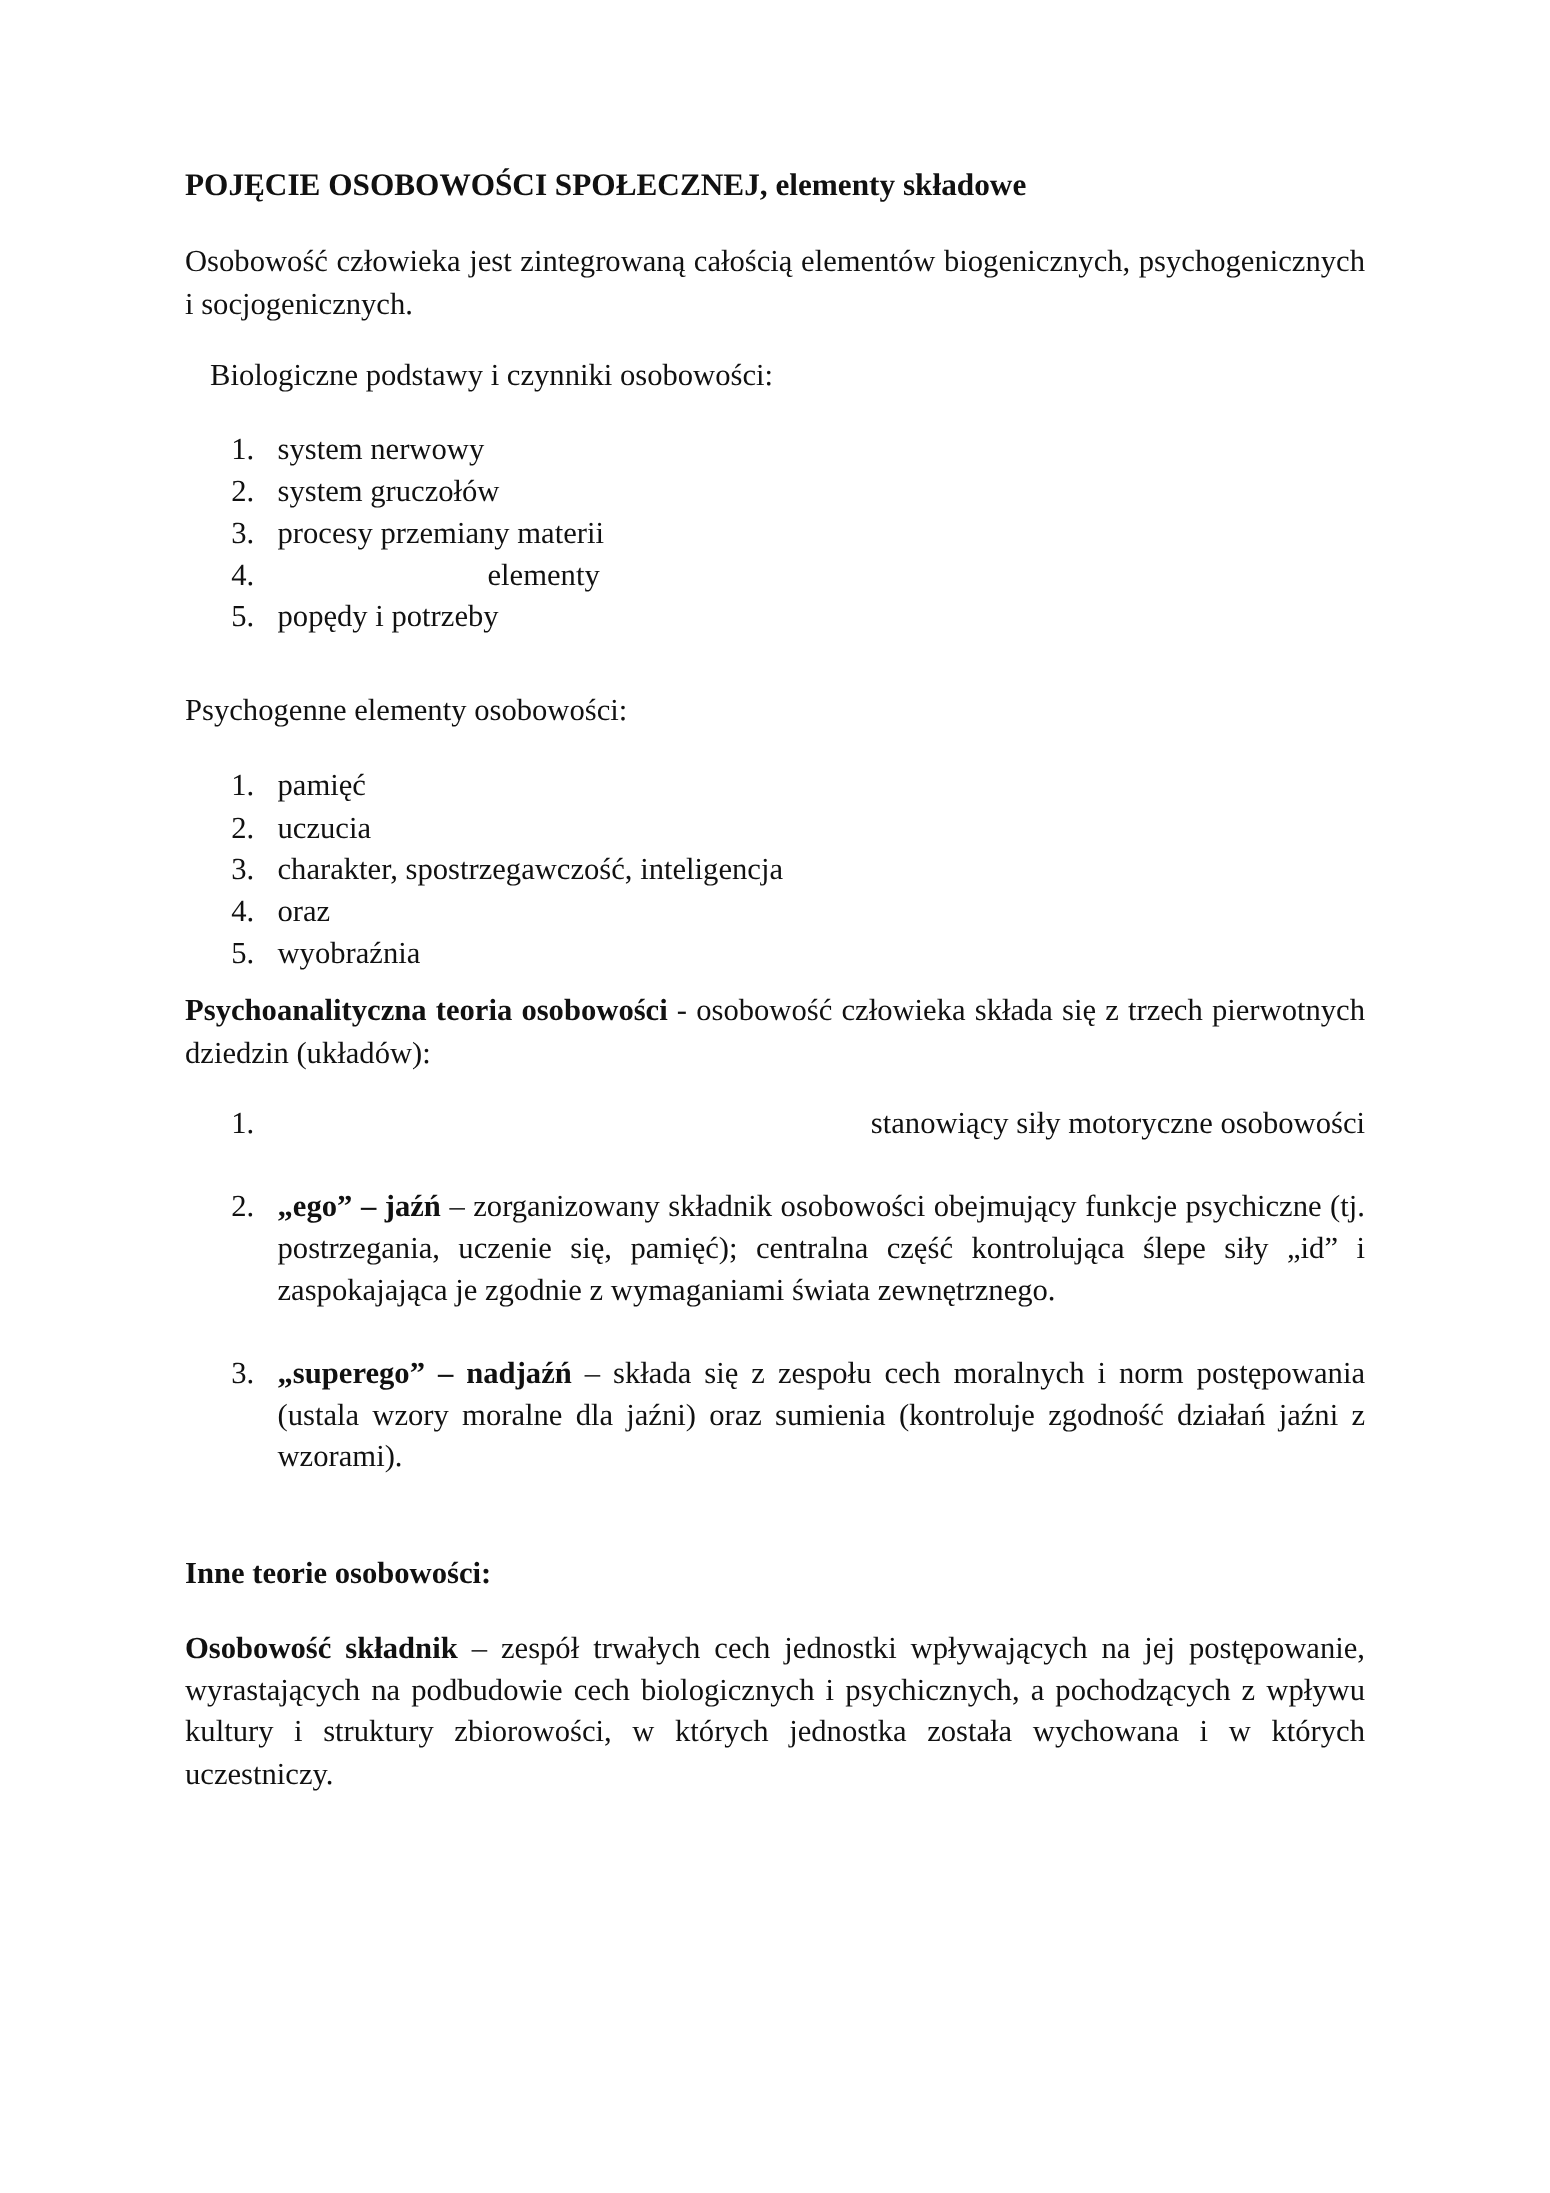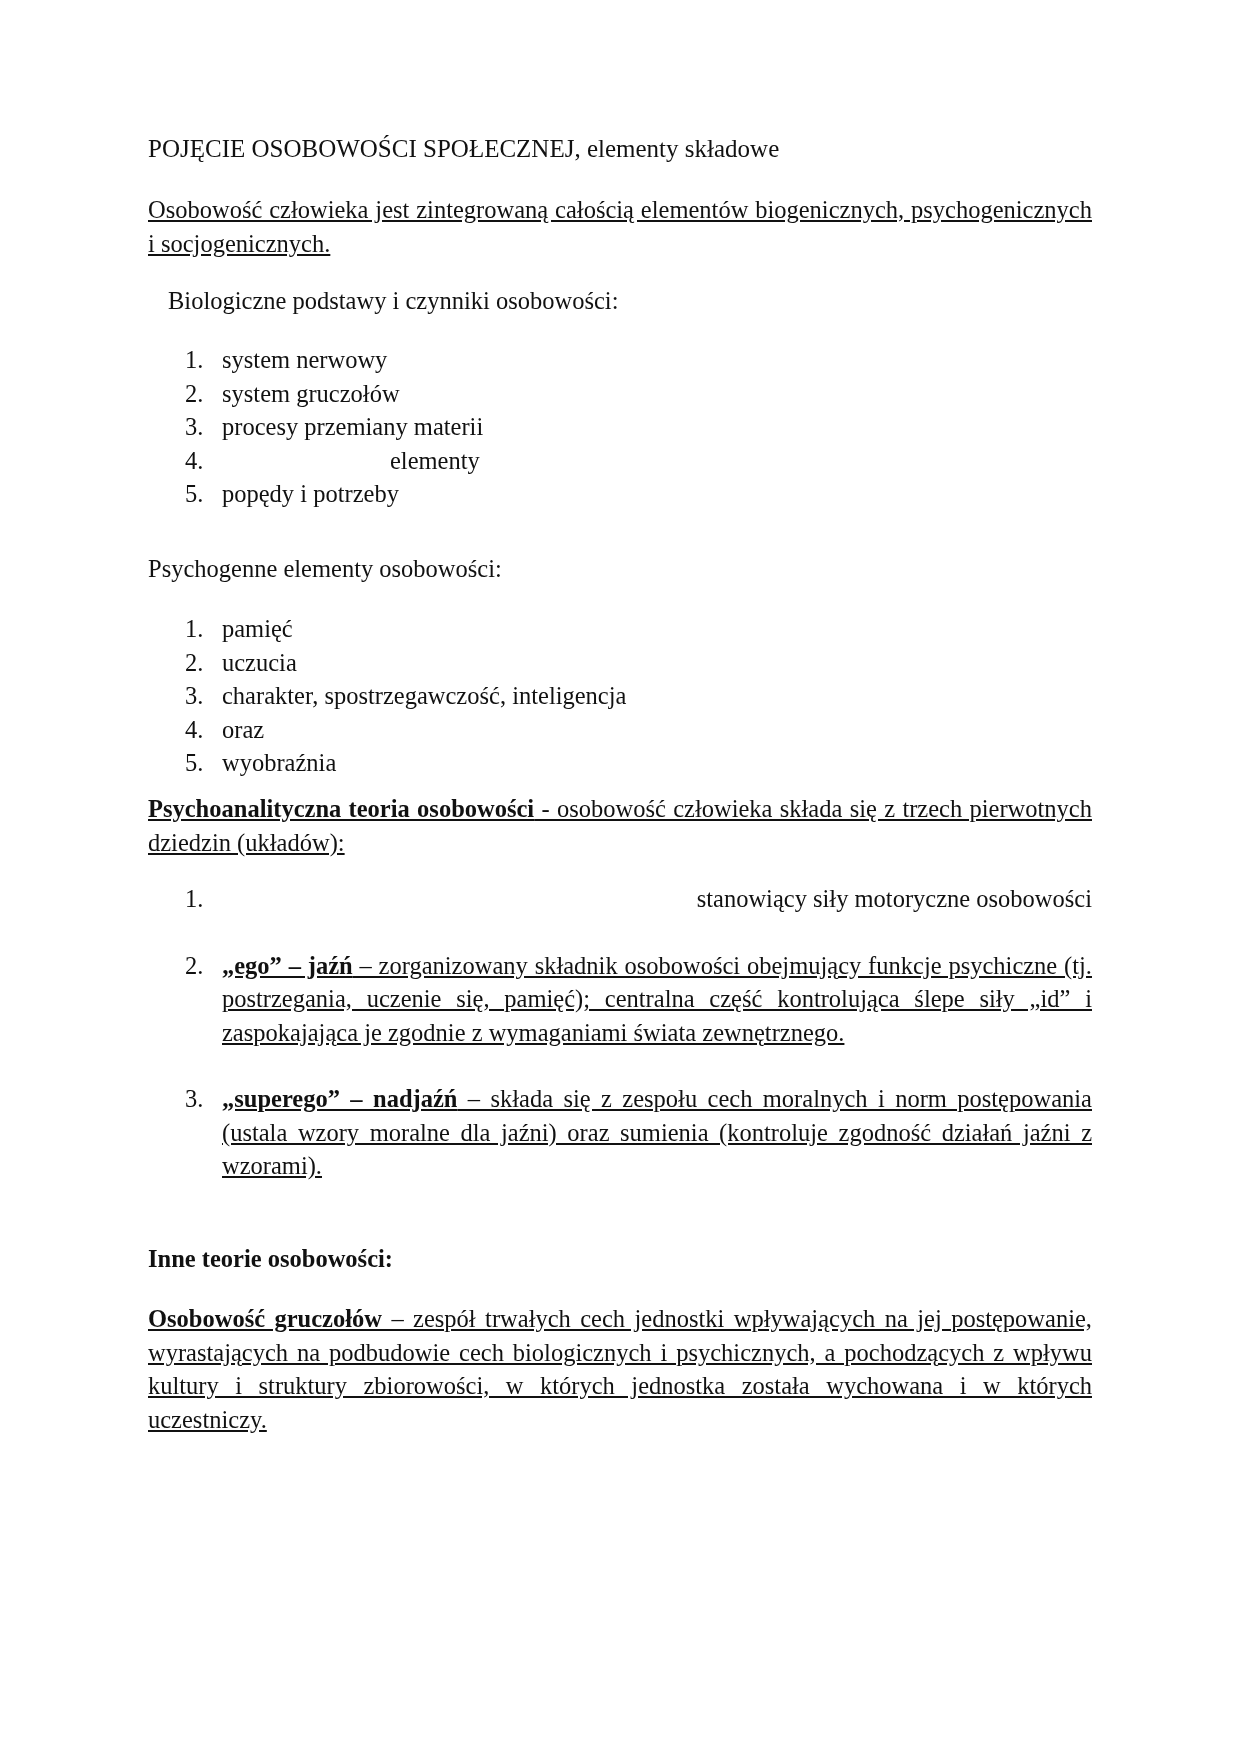--- a/index.html
+++ b/index.html
@@ -1,20 +1,20 @@
 <!DOCTYPE html>
 <html><head>
 <meta charset="utf-8">
 <style>
   html, body { margin: 0; padding: 0; background: #ffffff; }
   body { width: 1240px; height: 1754px; position: relative; overflow: hidden; color: #111; }
   .page { position: absolute; left: 148px; top: 0; width: 944px; font-family: "Liberation Serif", serif; font-size: 24.5px; line-height: 33.5px; }
   .blk { position: absolute; left: 0; width: 944px; }
-  .title { font-weight: normal; font-size: 25px; }
-  .just { text-align: justify; text-align-last: left; text-decoration: underline; }
+  .title { font-weight: bold; font-size: 25px; }
+  .just { text-align: justify; text-align-last: left; }
   .b { font-weight: bold; }
   ol { margin: 0; padding: 0; list-style: none; }
   .li { position: relative; padding-left: 74px; }
   .num { position: absolute; left: 37px; top: 0; }
   .cont { display: block; }
 </style>
 </head>
 <body>
 
 <div class="page">
@@ -52,15 +52,15 @@
     <li class="li" style="margin-bottom:33px;">
         <span class="num">1.</span>
         <span class="cont" style="padding-left:168px;text-align:right;">stanowiący siły motoryczne osobowości</span>
       </li>
     <li class="li just" style="margin-bottom:33px;"><span class="num">2.</span><span class="b">„ego” – jaźń</span><span> – zorganizowany składnik osobowości obejmujący funkcje psychiczne (tj. postrzegania, uczenie się, pamięć); centralna część kontrolująca ślepe siły „id” i zaspokajająca je zgodnie z wymaganiami świata zewnętrznego.</span></li>
     <li class="li just"><span class="num">3.</span><span class="b">„superego” – nadjaźń</span><span> – składa się z zespołu cech moralnych i norm postępowania (ustala wzory moralne dla jaźni) oraz sumienia (kontroluje zgodność działań jaźni z wzorami).</span></li>
   </ol>
 
   <div class="blk b" style="top:1242px;">Inne teorie osobowości:</div>
 
-  <div class="blk just" style="top:1302px;"><span class="b">Osobowość gruczołów</span><span> – zespół trwałych cech jednostki wpływających na jej postępowanie, wyrastających na podbudowie cech biologicznych i psychicznych, a pochodzących z wpływu kultury i struktury zbiorowości, w których jednostka została wychowana i w których uczestniczy.</span></div>
+  <div class="blk just" style="top:1302px;"><span class="b">Osobowość składnik</span><span> – zespół trwałych cech jednostki wpływających na jej postępowanie, wyrastających na podbudowie cech biologicznych i psychicznych, a pochodzących z wpływu kultury i struktury zbiorowości, w których jednostka została wychowana i w których uczestniczy.</span></div>
 
 </div>
 
 </body></html>

